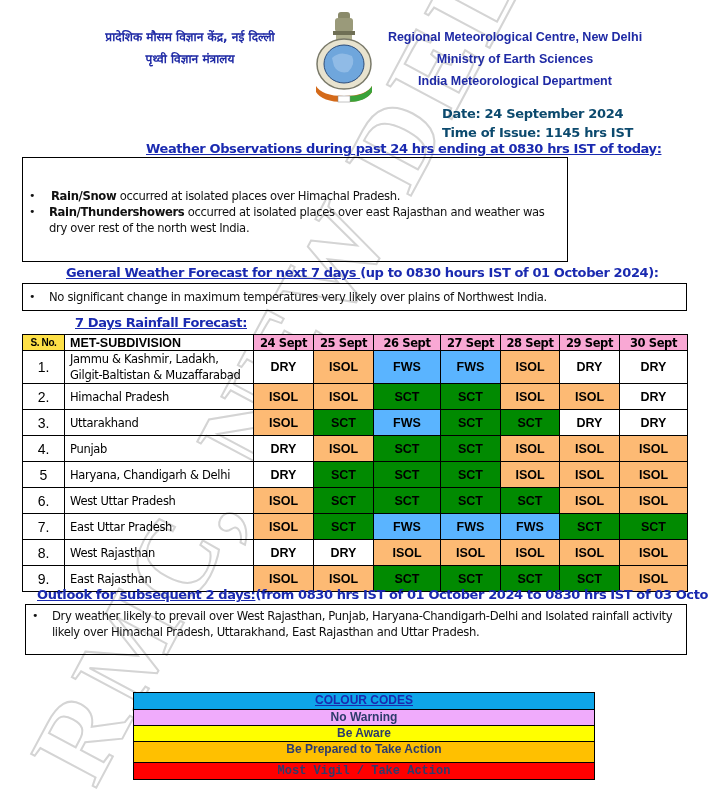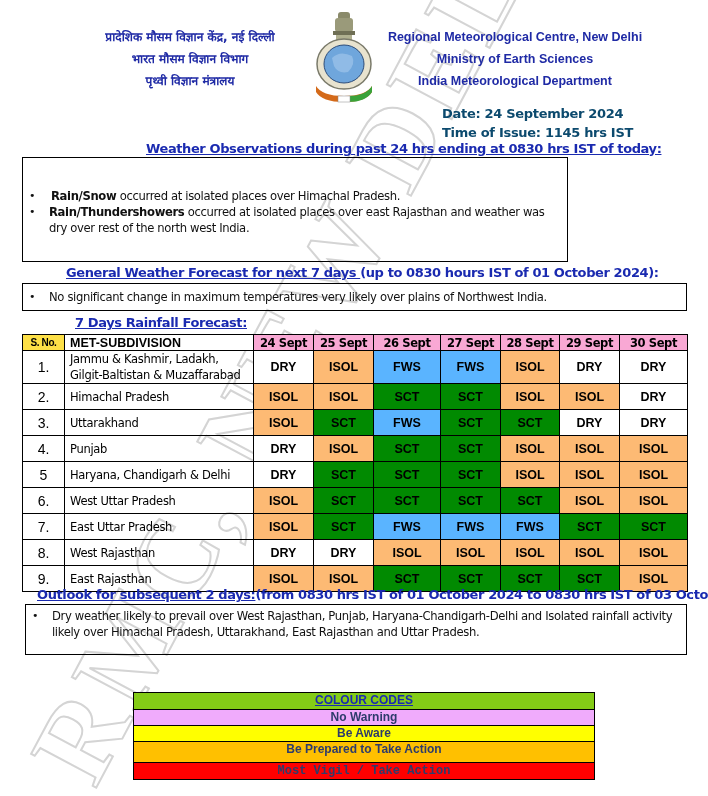--- a/index.html
+++ b/index.html
@@ -35,38 +35,37 @@
   table.rain td.name { text-align: left; padding-left: 5px; font-weight: normal; font-family: "DejaVu Sans", sans-serif; font-size: 11.5px; letter-spacing: -0.3px; line-height: 16px; }
   tr.tall td { height: 32px; }
   .c-DRY { background: #ffffff; }
   .c-ISOL { background: #fdba74; }
   .c-SCT { background: #018a01; }
   .c-FWS { background: #5ab4ff; }
 
   
   .codes { left: 133px; top: 692px; width: 462px; border: 1.5px solid #000; }
   .codes div { text-align: center; font-weight: bold; font-size: 12px; color: #2d3b6b; border-top: 1.3px solid #000; }
-  .codes .ch { border-top: none; height: 16px; line-height: 15px; color: #1a2ab0; text-decoration: underline; background: #84cc16; }
+  .codes .ch { border-top: none; height: 16px; line-height: 15px; color: #1a2ab0; text-decoration: underline; background: #0ea5e9; }
   .codes .r1 { height: 16px; line-height: 15px; }
   .codes .r2 { height: 16px; line-height: 15px; }
   .codes .r3 { height: 21px; line-height: 15px; }
   .codes .r4 { height: 17px; line-height: 16px; font-family: Liberation Mono, monospace; }
 
   .watermark { left: 0; top: 0; width: 708px; height: 796px; pointer-events: none; }
 </style>
 </head>
 <body>
 
 <svg class="abs watermark" viewBox="0 0 708 796">
   <text x="0" y="0" transform="translate(95,790) rotate(-62)" font-family="Liberation Serif, serif" font-size="112" font-weight="bold" fill="none" stroke="#d4d4d4" stroke-width="2" letter-spacing="6">RMC, NEW DELHI</text>
 </svg>
 
 <div class="abs hindi">
   <div>प्रादेशिक मौसम विज्ञान केंद्र, नई दिल्ली</div>
-  <div>भारत मौसम विज्ञान विभाग</div>
   <div>पृथ्वी विज्ञान मंत्रालय</div>
 </div>
 
 <svg class="abs logo" viewBox="0 0 72 96">
 
   <rect x="30" y="4" width="12" height="8" rx="3" fill="#8a8a6a"></rect>
   <rect x="27" y="10" width="18" height="14" rx="3" fill="#9a9a7a"></rect>
   <rect x="25" y="23" width="22" height="4" fill="#6f6f55"></rect>
   <rect x="28" y="27" width="16" height="5" fill="#b0b090"></rect>
 

